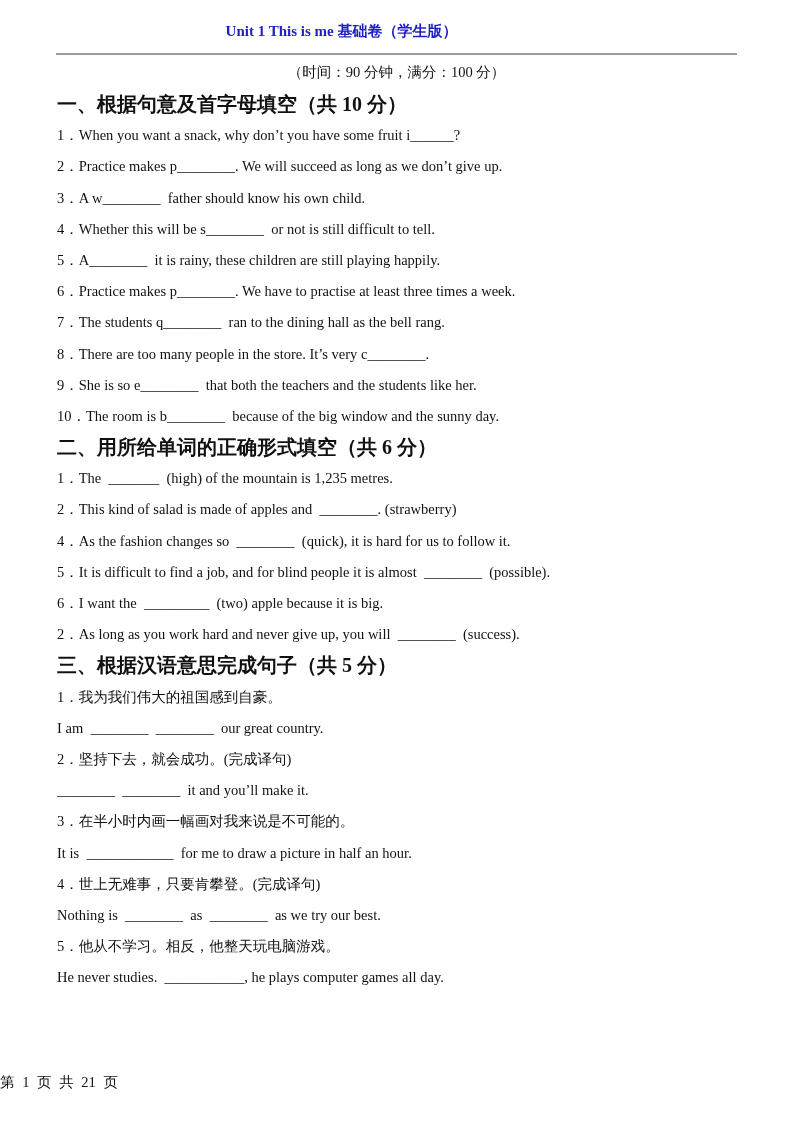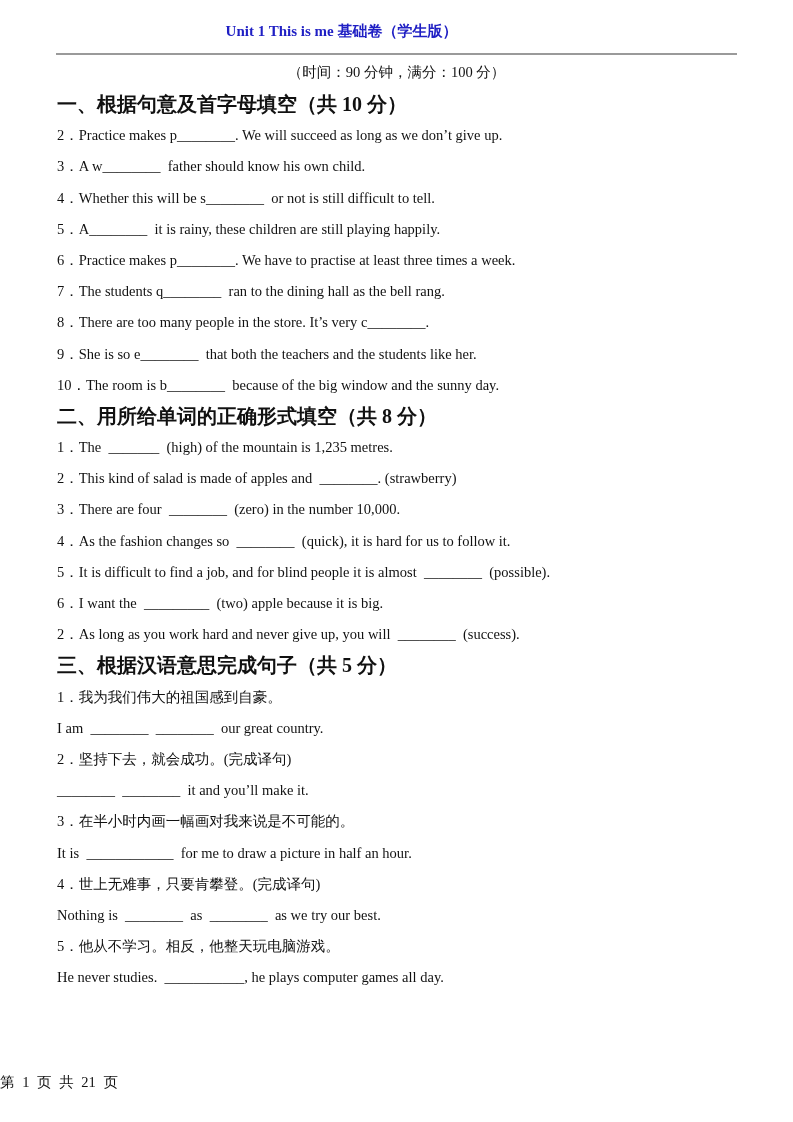--- a/index.html
+++ b/index.html
@@ -65,34 +65,34 @@
 </head>
 <body>
 
 <div class="page-header">Unit 1 This is me  基础卷（学生版）</div>
 <div class="header-rule"></div>
 <div class="exam-info">（时间：90 分钟，满分：100 分）</div>
 
 <div class="content">
 
   <div class="line section-heading">一、根据句意及首字母填空（共 10 分）</div>
+  <div class="line">1．When you want a snack, why don’t you have some fruit i______?</div>
   <div class="line">2．Practice makes p________. We will succeed as long as we don’t give up.</div>
   <div class="line">3．A w________  father should know his own child.</div>
   <div class="line">4．Whether this will be s________  or not is still difficult to tell.</div>
   <div class="line">5．A________  it is rainy, these children are still playing happily.</div>
   <div class="line">6．Practice makes p________. We have to practise at least three times a week.</div>
   <div class="line">7．The students q________  ran to the dining hall as the bell rang.</div>
   <div class="line">8．There are too many people in the store. It’s very c________.</div>
   <div class="line">9．She is so e________  that both the teachers and the students like her.</div>
   <div class="line">10．The room is b________  because of the big window and the sunny day.</div>
 
-  <div class="line section-heading">二、用所给单词的正确形式填空（共 8 分）</div>
+  <div class="line section-heading">二、用所给单词的正确形式填空（共 6 分）</div>
   <div class="line">1．The  _______  (high) of the mountain is 1,235 metres.</div>
   <div class="line">2．This kind of salad is made of apples and  ________. (strawberry)</div>
-  <div class="line">3．There are four  ________  (zero) in the number 10,000.</div>
   <div class="line">4．As the fashion changes so  ________  (quick), it is hard for us to follow it.</div>
   <div class="line">5．It is difficult to find a job, and for blind people it is almost  ________  (possible).</div>
   <div class="line">6．I want the  _________  (two) apple because it is big.</div>
   <div class="line">2．As long as you work hard and never give up, you will  ________  (success).</div>
 
   <div class="line section-heading">三、根据汉语意思完成句子（共 5 分）</div>
   <div class="line">1．我为我们伟大的祖国感到自豪。</div>
   <div class="line">I am  ________  ________  our great country.</div>
   <div class="line">2．坚持下去，就会成功。(完成译句)</div>
   <div class="line">________  ________  it and you’ll make it.</div>

